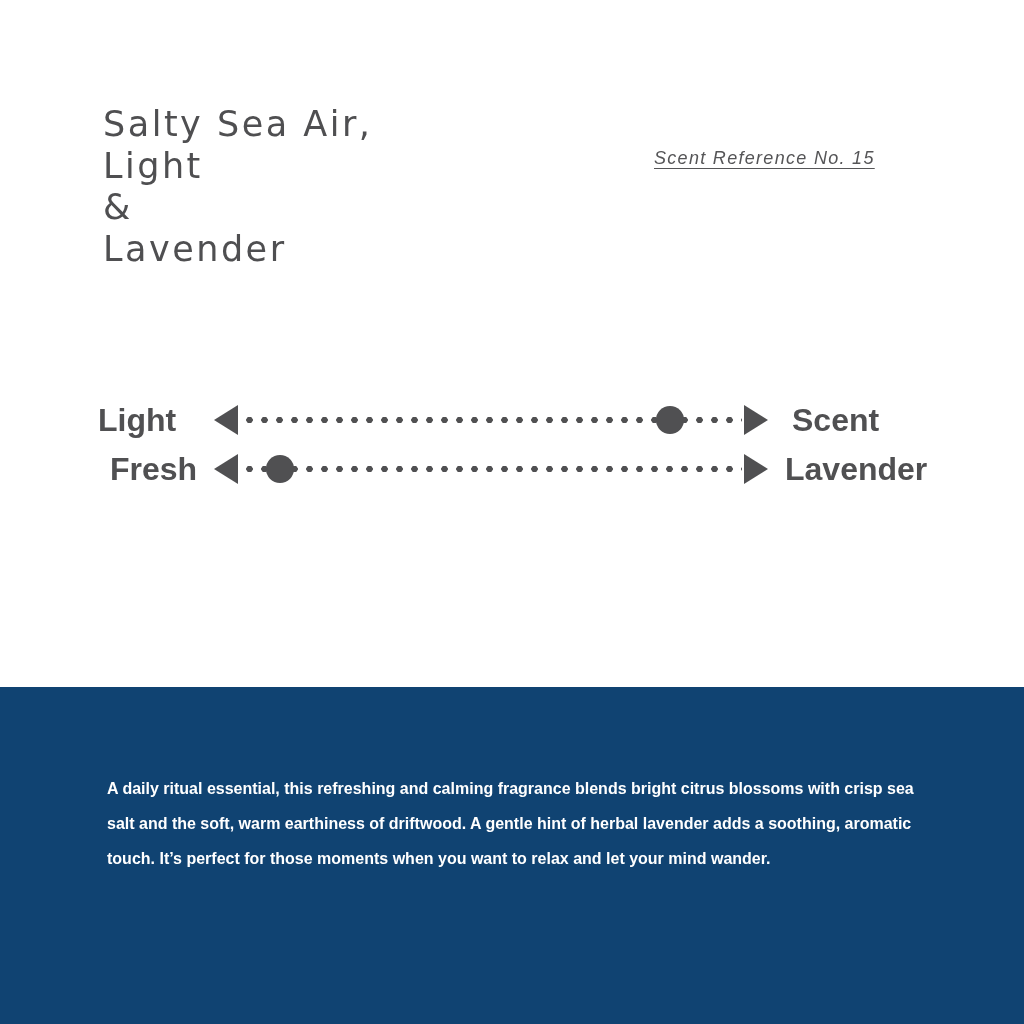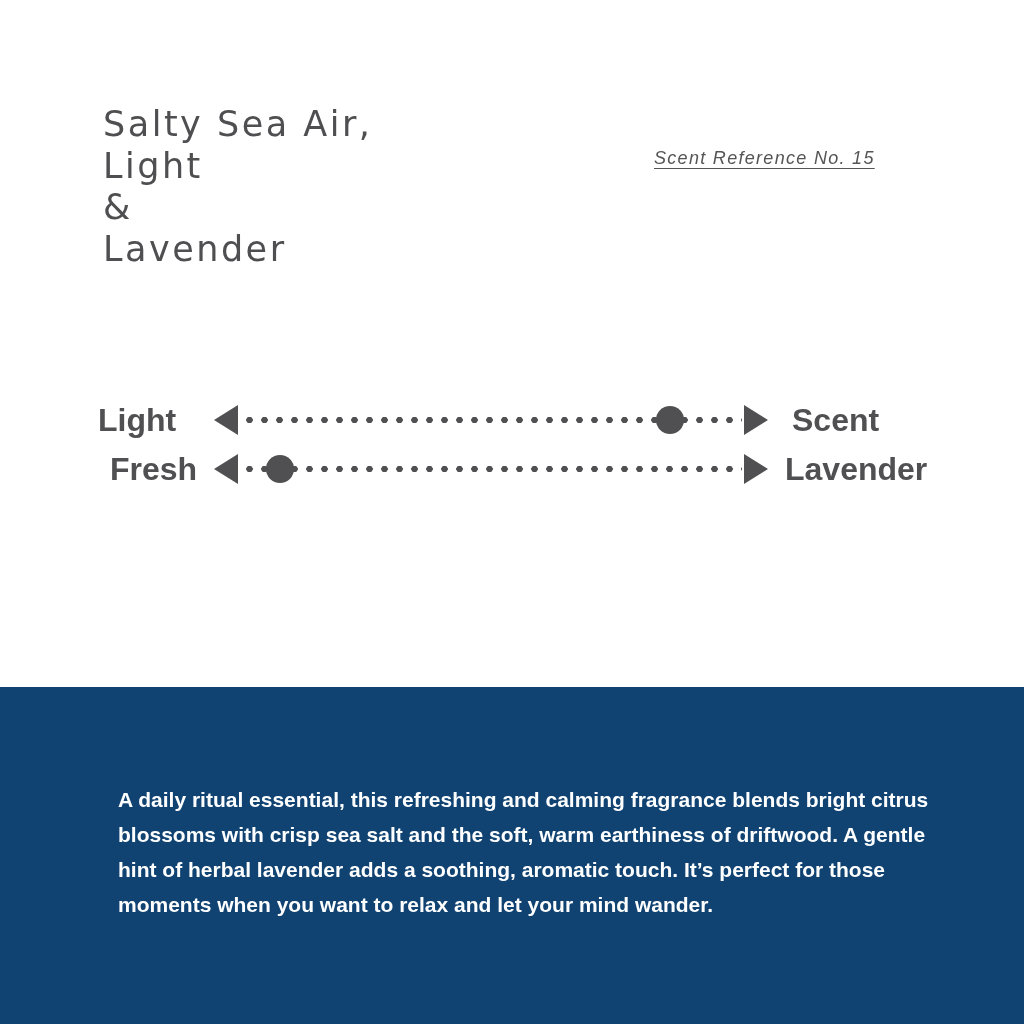--- a/index.html
+++ b/index.html
@@ -48,22 +48,22 @@
     .knob {
       position: absolute; top: 11px; width: 28px; height: 28px; border-radius: 50%;
       background: #505052;
     }
     .bottom {
       position: absolute; left: 0; top: 687px; width: 1024px; height: 337px;
       background: #104372;
     }
     .desc {
       position: absolute; left: 103px; top: 80px; width: 830px;
-      color: #ffffff; font-weight: bold; font-size: 21px; line-height: 35px;
-      font-family: "Liberation Sans", sans-serif; margin: 15px;
+      color: #ffffff; font-weight: bold; font-size: 16px; line-height: 35px;
+      font-family: "Liberation Sans", sans-serif; margin: 4px;
     }
   </style>
 </head>
 <body>
 
 <div class="top">
   <h1 class="title">
     <span>Salty Sea Air,</span>
     <span>Light</span>
     <span>&amp;</span>

